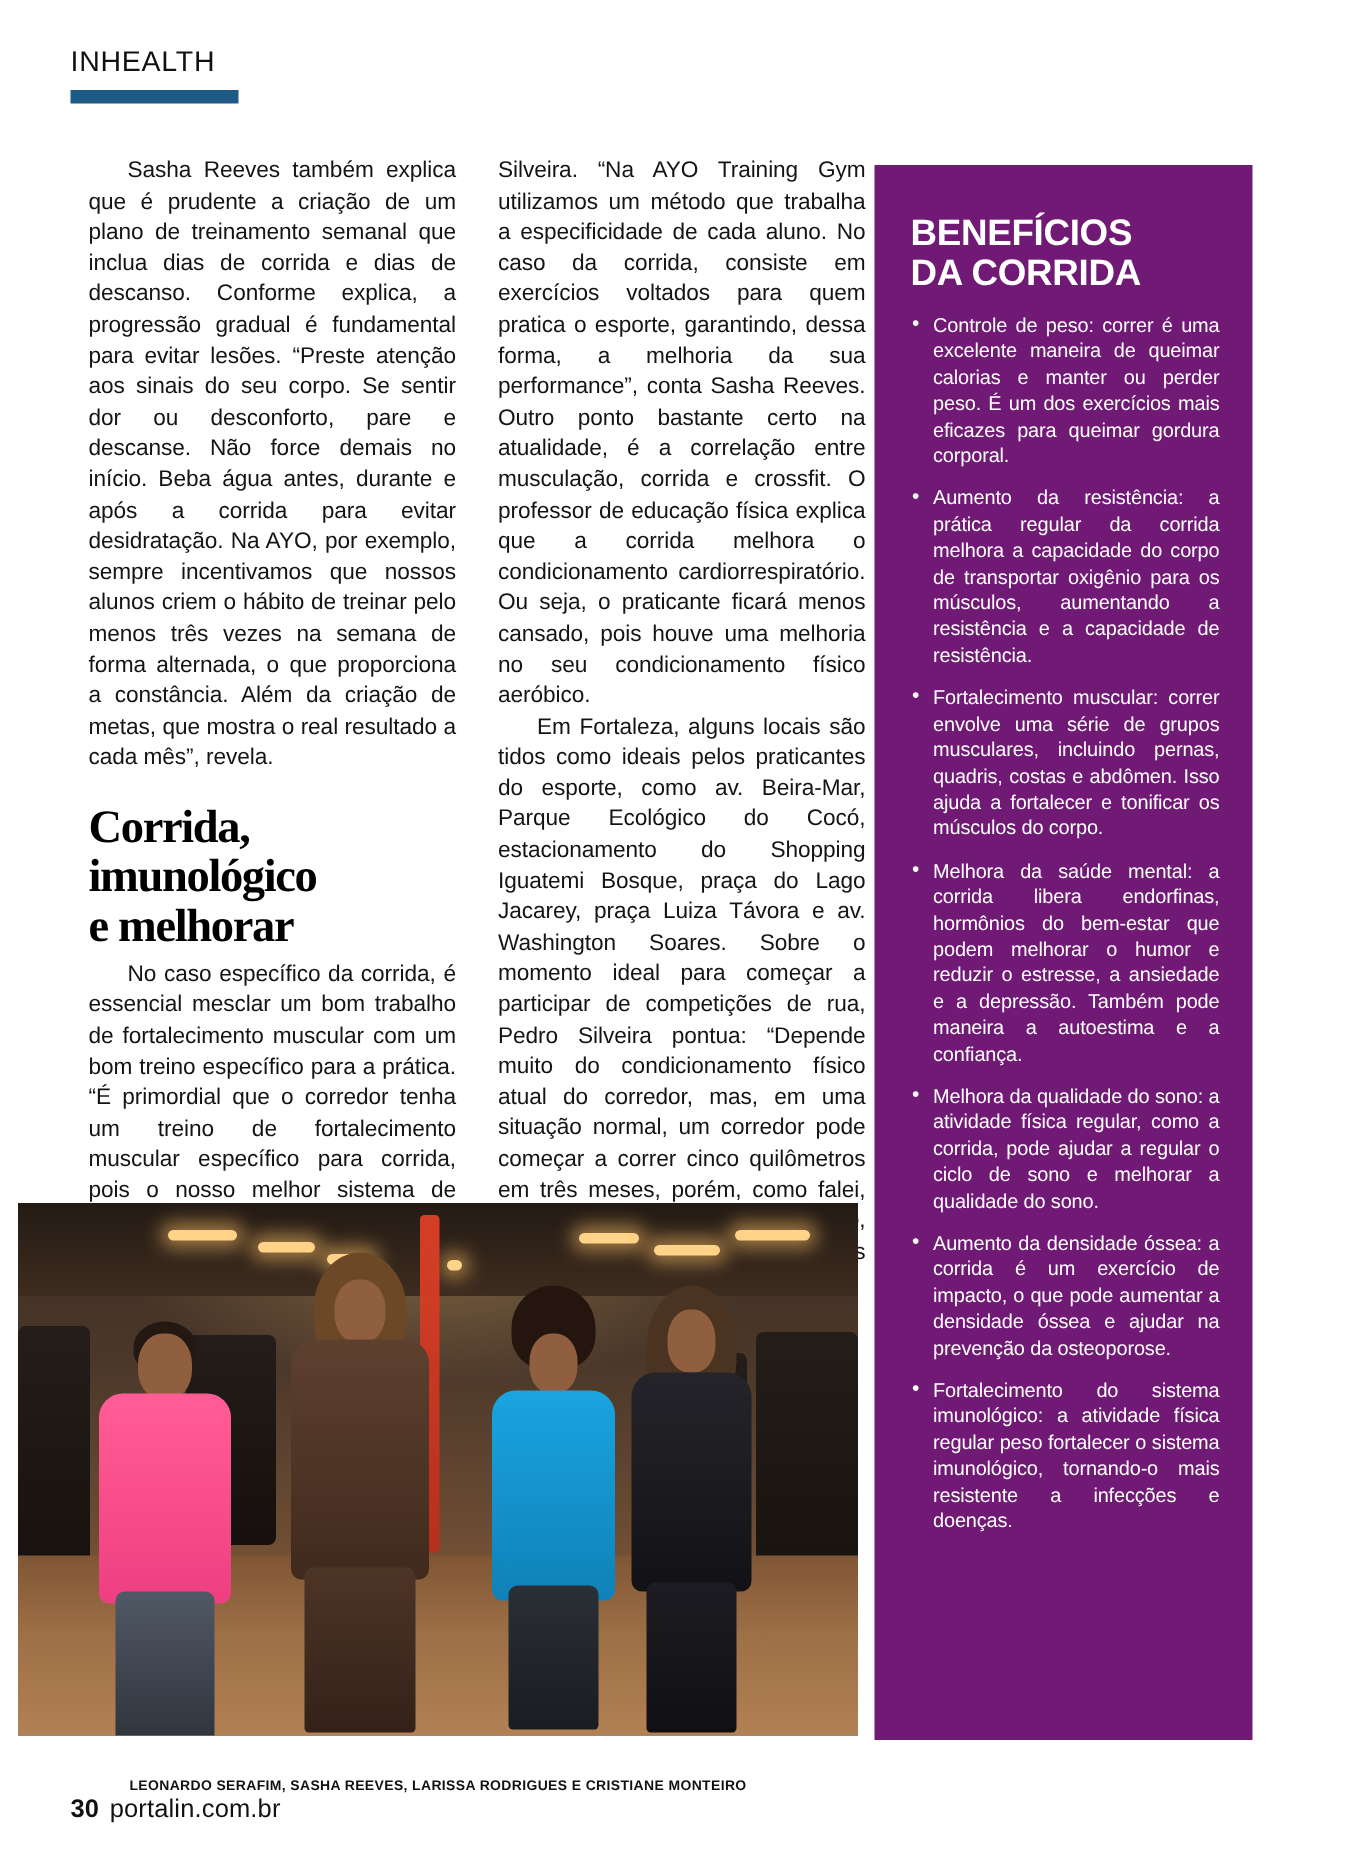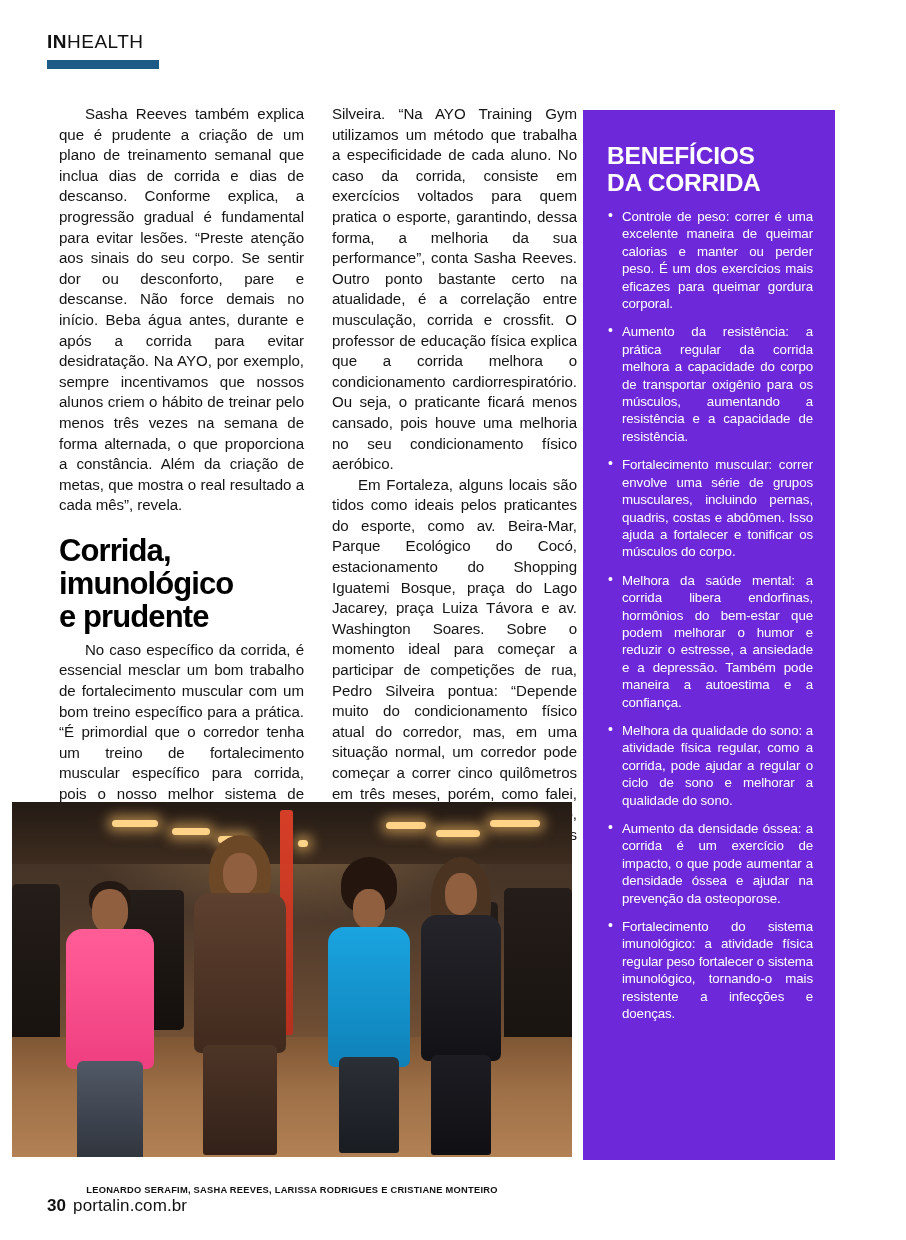--- a/index.html
+++ b/index.html
@@ -30,21 +30,21 @@
     width: 300px;
   }
   .masthead-title {
     font-size: 19px;
     letter-spacing: 0.5px;
     color: #111111;
     font-weight: 400;
     line-height: 1;
     white-space: nowrap;
   }
-  .masthead-title .mh-bold { font-weight: 700; margin-top: 25px; }
+  .masthead-title .mh-bold { font-weight: 400; margin-top: 25px; }
   .masthead-rule {
     margin-top: 9px;
     width: 112px;
     height: 9px;
     background: #1d5b86;
   }
 
   
   .col {
     position: absolute;
@@ -64,20 +64,21 @@
   #col2 { left: 320px; }
 
   .section-head {
     font-size: 31px;
     line-height: 33px;
     font-weight: 700;
     letter-spacing: -0.9px;
     margin: 18px 0 7px 0;
     text-align: left;
     color: #000;
+    font-family: Liberation Serif, serif;
   }
 
   .endmark {
     display: inline-block;
     width: 11px;
     height: 11px;
     border-radius: 50%;
     background: #1d5b86;
     position: relative;
     top: 1px;
@@ -92,21 +93,21 @@
     background: #ffffff;
   }
 
   
   .sidebar {
     position: absolute;
     left: 583px;
     top: 110px;
     width: 252px;
     height: 1050px;
-    background: #6d28d9;
+    background: #701a75;
     box-sizing: border-box;
     padding: 32px 22px 20px 24px;
   }
   .sidebar-title {
     color: #ffffff;
     font-weight: 700;
     font-size: 24.5px;
     line-height: 27px;
     letter-spacing: -0.2px;
     margin-bottom: 12px;
@@ -230,21 +231,21 @@
   <div class="masthead">
     <div class="masthead-title"><span class="mh-bold">IN</span><span>HEALTH</span></div>
     <div class="masthead-rule"></div>
   </div>
 
   <div class="col" id="col1">
     <p class="indent">Sasha Reeves também explica que é prudente a criação de um plano de treinamento semanal que inclua dias de corrida e dias de descanso. Conforme explica, a progressão gradual é fundamental para evitar lesões. “Preste atenção aos sinais do seu corpo. Se sentir dor ou desconforto, pare e descanse. Não force demais no início. Beba água antes, durante e após a corrida para evitar desidratação. Na AYO, por exemplo, sempre incentivamos que nossos alunos criem o hábito de treinar pelo menos três vezes na semana de forma alternada, o que proporciona a constância. Além da criação de metas, que mostra o real resultado a cada mês”, revela.</p>
     <div class="section-head">
       <div>Corrida,</div>
       <div>imunológico</div>
-      <div>e prudente</div>
+      <div>e melhorar</div>
     </div>
     <p class="indent">No caso específico da corrida, é essencial mesclar um bom trabalho de fortalecimento muscular com um bom treino específico para a prática. “É primordial que o corredor tenha um treino de fortalecimento muscular específico para corrida, pois o nosso melhor sistema de amortecimento são os nossos músculos”, garante Pedro</p>
   </div>
 
   <div class="col" id="col2">
     <p>Silveira. “Na AYO Training Gym utilizamos um método que trabalha a especificidade de cada aluno. No caso da corrida, consiste em exercícios voltados para quem pratica o esporte, garantindo, dessa forma, a melhoria da sua performance”, conta Sasha Reeves. Outro ponto bastante certo na atualidade, é a correlação entre musculação, corrida e crossfit. O professor de educação física explica que a corrida melhora o condicionamento cardiorrespiratório. Ou seja, o praticante ficará menos cansado, pois houve uma melhoria no seu condicionamento físico aeróbico.</p>
     <p class="indent"><span>Em Fortaleza, alguns locais são tidos como ideais pelos praticantes do esporte, como av. Beira-Mar, Parque Ecológico do Cocó, estacionamento do Shopping Iguatemi Bosque, praça do Lago Jacarey, praça Luiza Távora e av. Washington Soares. Sobre o momento ideal para começar a participar de competições de rua, Pedro Silveira pontua: “Depende muito do condicionamento físico atual do corredor, mas, em uma situação normal, um corredor pode começar a correr cinco quilômetros em três meses, porém, como falei, depende do condicionamento físico, individualidade biológica e outros fatores”, finaliza.</span><span class="endmark"></span></p>
   </div>
 
   <aside class="sidebar">

